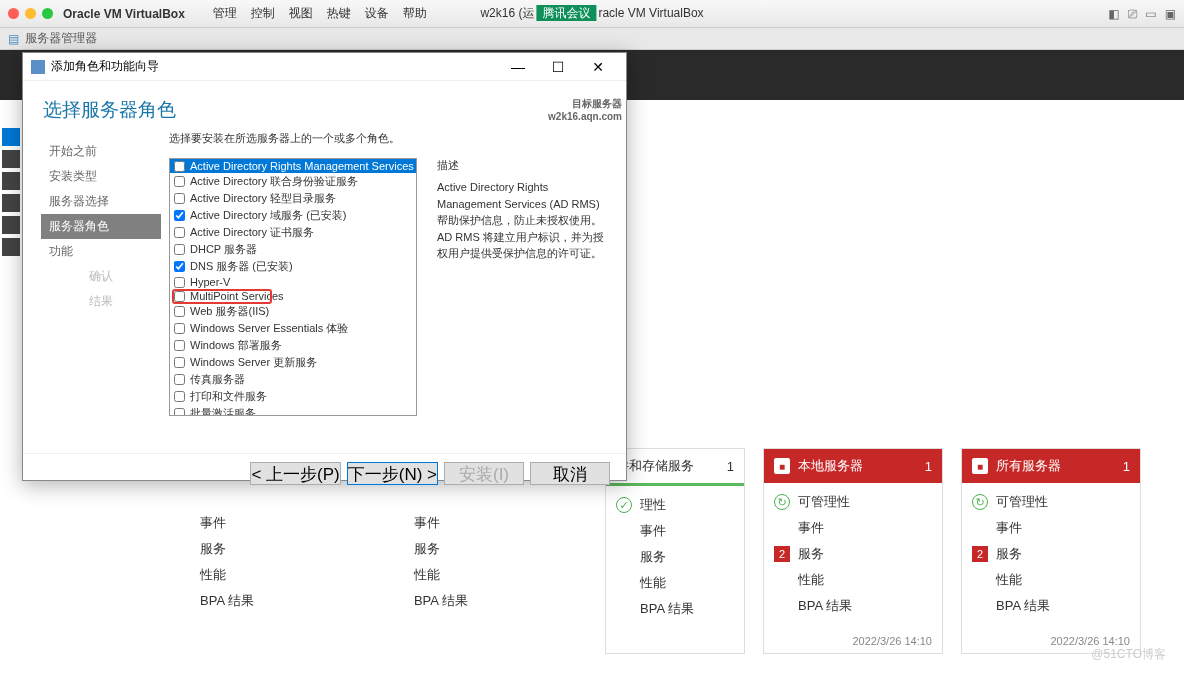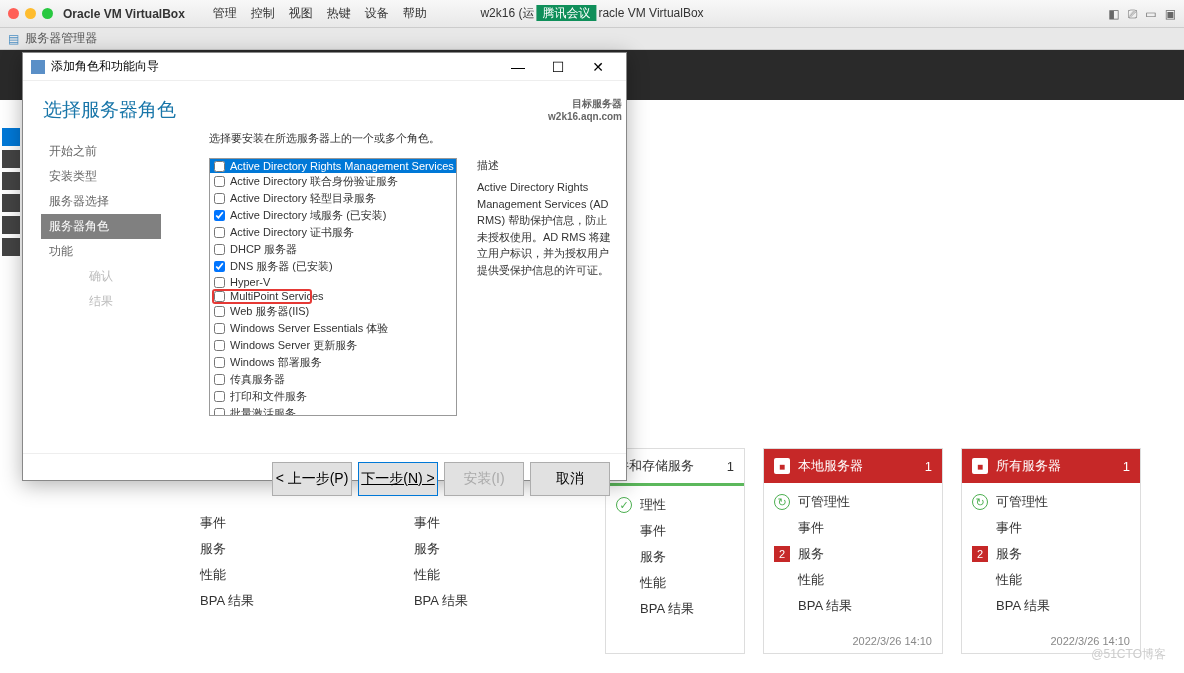--- a/index.html
+++ b/index.html
@@ -51,35 +51,35 @@
 .wizard-titlebar .win-btns { margin-left: auto; display: flex; }
 .wizard-titlebar .win-btn { width: 40px; height: 26px; display: flex; align-items: center; justify-content: center; font-size: 14px; }
 .wizard-header { padding: 16px 4px 0 20px; display: flex; justify-content: space-between; }
 .wizard-heading { font-size: 19px; color: #1976a9; font-weight: 300; }
 .wizard-server-info { text-align: right; font-size: 10px; color: #666; font-weight: bold; }
 .wizard-body { display: flex; padding: 8px 14px 0 18px; height: 330px; }
 .wizard-nav { width: 120px; padding-top: 8px; }
 .wizard-nav .nav-item { padding: 4px 8px; font-size: 12px; color: #666; cursor: pointer; }
 .wizard-nav .nav-item.active { background: #808080; color: #fff; }
 .wizard-nav .nav-item.disabled { color: #bbb; text-align: center; }
-.wizard-main { flex: 1; padding-left: 8px; margin-left: 40px; }
+.wizard-main { flex: 1; padding-left: 8px; }
 .wizard-main .instruction { font-size: 11px; color: #333; margin-bottom: 12px; }
 .roles-columns { display: flex; gap: 20px; }
 .roles-label { font-size: 11px; color: #333; margin-bottom: 6px; }
 .roles-list { width: 248px; height: 258px; border: 1px solid #999; overflow-y: auto; position: relative; }
 .roles-list .role-item { display: flex; align-items: center; padding: 1px 4px; font-size: 11px; color: #333; white-space: nowrap; cursor: default; }
 .roles-list .role-item input[type=checkbox] { width: 11px; height: 11px; margin-right: 5px; }
 .roles-list .role-item.selected { background: #0078d7; color: #fff; }
 .roles-list .role-item.selected input[type=checkbox] { accent-color: #fff; }
 .red-highlight { position: absolute; border: 2px solid #e53935; border-radius: 3px; pointer-events: none; }
 .desc-col { flex: 1; }
 .desc-text { font-size: 11px; color: #333; line-height: 1.5; }
 .wizard-footer { display: flex; justify-content: flex-end; gap: 6px; padding: 8px 16px; border-top: 1px solid #eee; }
-.wizard-footer button { min-width: 80px; height: 34px; font-size: 14px; border: 1px solid #adadad; background: #e1e1e1; cursor: pointer; }
-.wizard-footer button.primary { border: 1px solid #0078d7; text-decoration: underline; }
+.wizard-footer button { min-width: 80px; height: 23px; font-size: 17px; border: 1px solid #adadad; background: #e1e1e1; cursor: pointer; }
+.wizard-footer button.primary { border: 1px solid #0078d7; }
 .wizard-footer button:disabled { color: #aaa; }
 
 .watermark { position: absolute; right: 18px; bottom: 10px; font-size: 12px; color: #ccc; }
 
 
 .roles-list::-webkit-scrollbar { width: 15px; }
 .roles-list::-webkit-scrollbar-track { background: #f0f0f0; }
 .roles-list::-webkit-scrollbar-thumb { background: #c0c0c0; }
 </style>
 </head>
@@ -311,25 +311,25 @@
                 <input type="checkbox" style="">
                 <span>Web 服务器(IIS)</span>
               </div>
               <div class="red-highlight" style="left: 2px; width: 100px; top: 129.5px; height: 15px;"></div>
               <div class="role-item">
                 <input type="checkbox" style="">
                 <span>Windows Server Essentials 体验</span>
               </div>
               <div class="role-item">
                 <input type="checkbox" style="">
+                <span>Windows 部署服务</span>
+              </div>
+              <div class="role-item">
+                <input type="checkbox" style="">
                 <span>Windows Server 更新服务</span>
-              </div>
-              <div class="role-item">
-                <input type="checkbox" style="">
-                <span>Windows 部署服务</span>
               </div>
               <div class="role-item">
                 <input type="checkbox" style="">
                 <span>传真服务器</span>
               </div>
               <div class="role-item">
                 <input type="checkbox" style="">
                 <span>打印和文件服务</span>
               </div>
               <div class="role-item">

